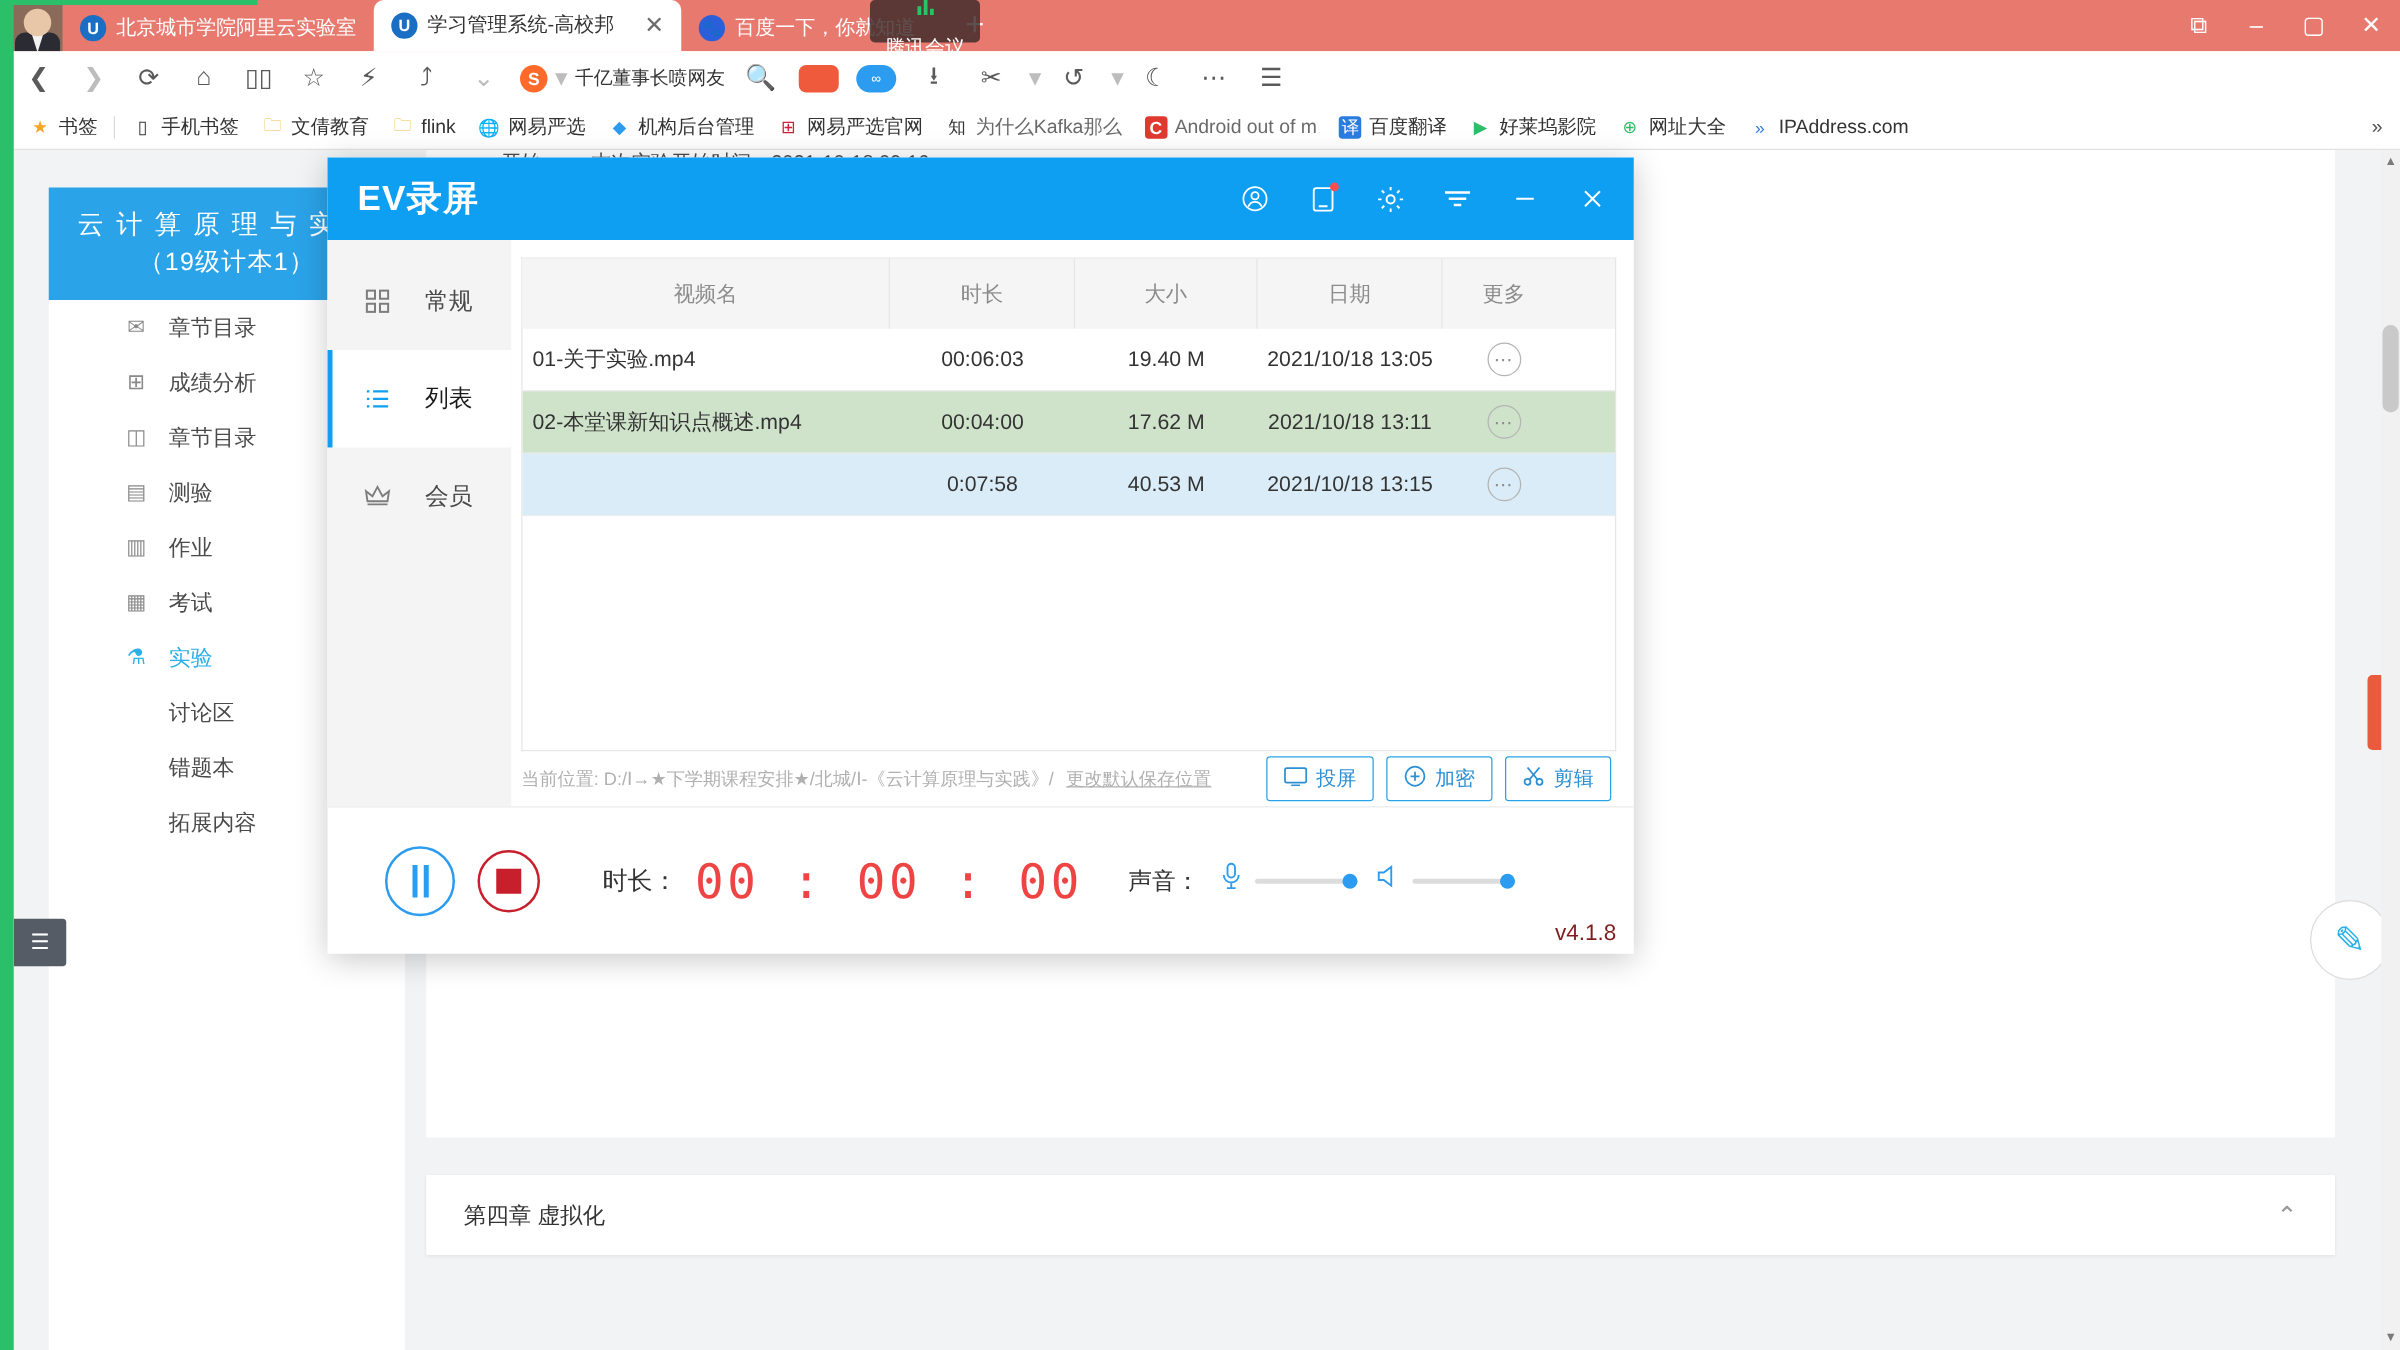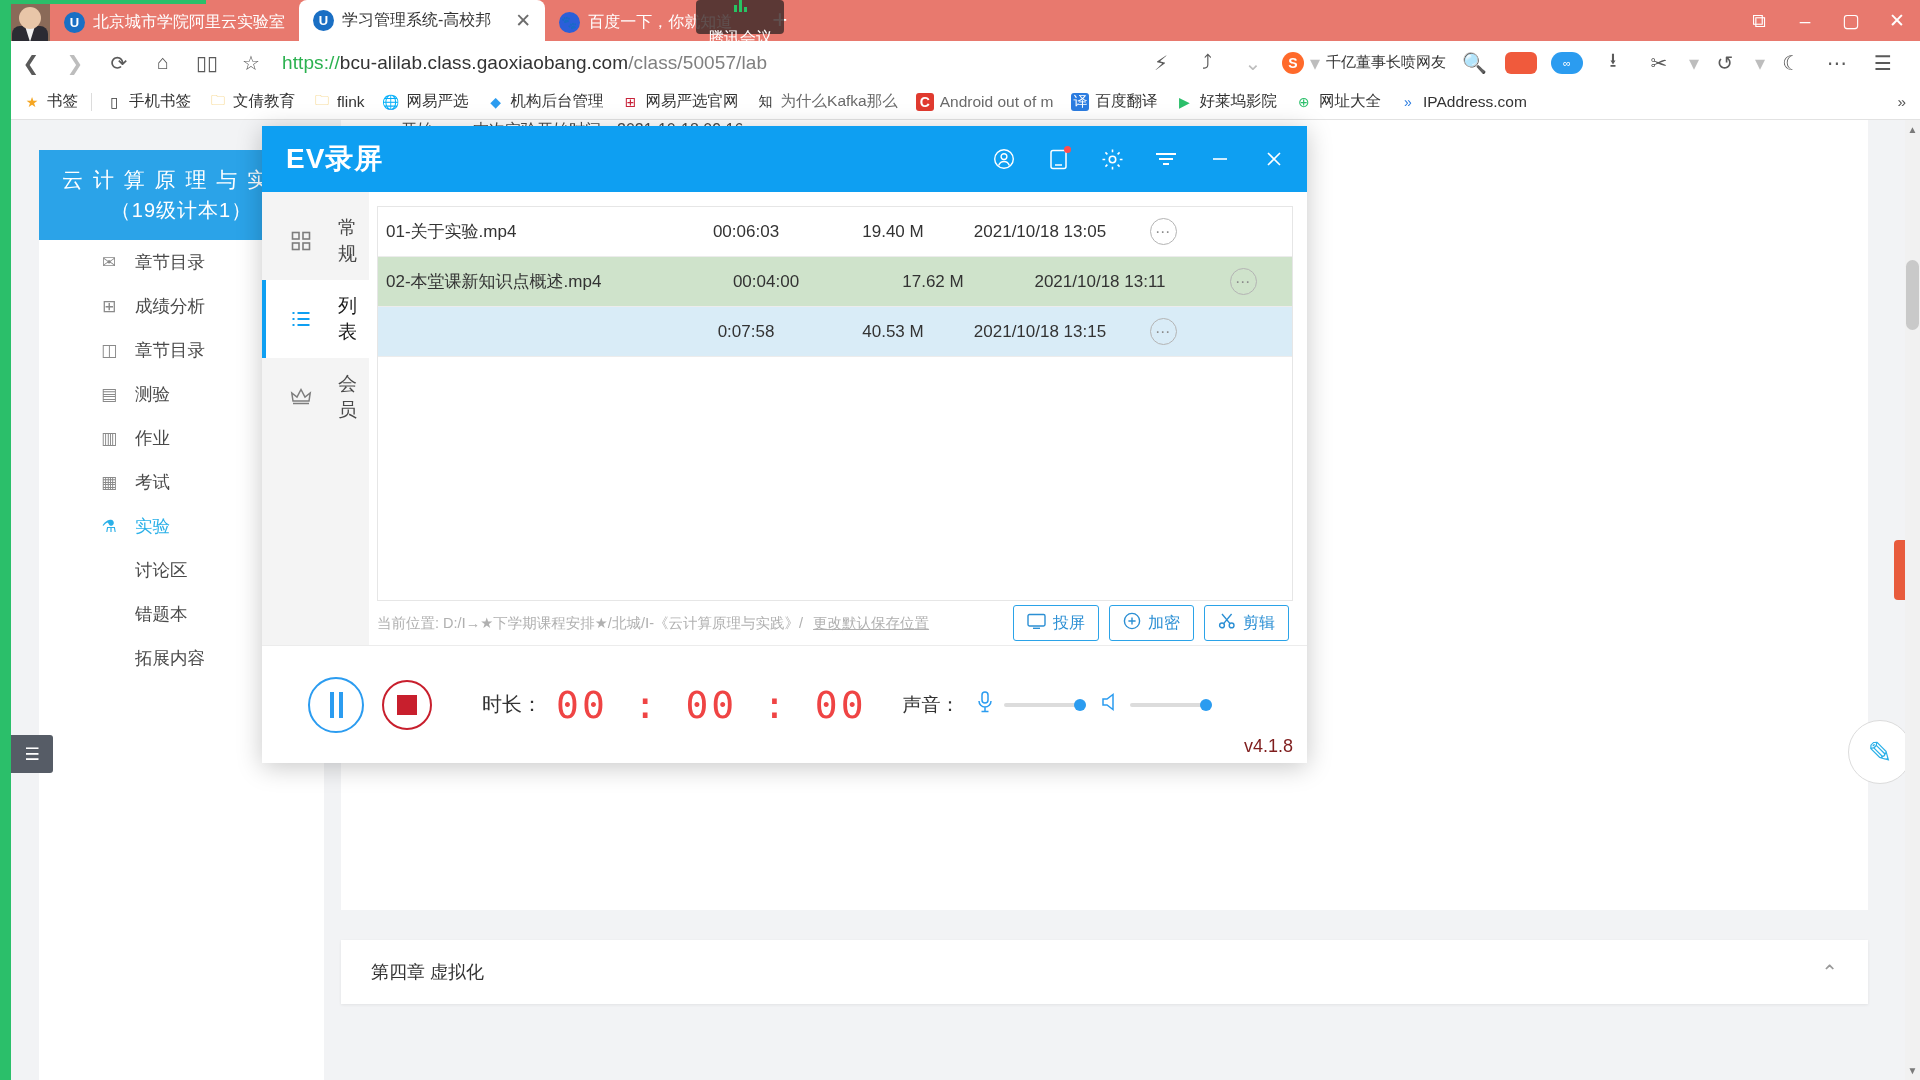--- a/index.html
+++ b/index.html
@@ -222,21 +222,21 @@
   .ev-navicon { width: 24px; height: 24px; color: #7d7d7d; display:flex; align-items:center; justify-content:center; }
   .ev-navitem.active .ev-navicon { color: #0e9ff2; }
   .ev-main { flex: 1; padding: 14px 14px 0 8px; display: flex; flex-direction: column; }
   .tbl { border: 1px solid #e6e6e6; border-bottom: none; }
   .tbl-head { display: flex; background: #f5f5f5; height: 56px; color: #8c8c8c; font-size: 17px; }
   .tbl-head div { display: flex; align-items: center; justify-content: center; border-right: 1px solid #e6e6e6; }
   .tbl-head div:last-child { border-right: none; }
   .tbl-row { display: flex; height: 50px; font-size: 17px; color: #333; border-bottom: 1px solid #ececec; }
   .tbl-row > div { display: flex; align-items: center; justify-content: center; }
   .tbl-row .c-name { justify-content: flex-start; padding-left: 8px; }
-  .tbl-row.sel-green { background: #cfe3cb; gap: 20px; }
+  .tbl-row.sel-green { background: #cfe3cb; }
   .tbl-row.sel-blue { background: #d9ecf7; }
   .c-name { width: 294px; }
   .c-dur { width: 148px; }
   .c-size { width: 146px; }
   .c-date { width: 148px; }
   .c-more { width: 98px; }
   .more-dots {
     width: 27px; height: 27px; border-radius: 50%; border: 1.5px solid #b4b4b4;
     color: #8c8c8c; font-size: 15px; display: flex; align-items: center;
     justify-content: center; letter-spacing: 1px;
@@ -450,20 +450,27 @@
               <path d="M3 15l-1.2-8L7 11l4-7.5L15 11l5.2-4-1.2 8z"></path>
                 <path d="M3 17.5h16"></path>
             </svg>
           </span>
           <span>会员</span>
         </div>
       </div>
 
       <div class="ev-main">
         <div class="tbl">
+          <div class="tbl-head">
+            <div class="c-name">视频名</div>
+            <div class="c-dur">时长</div>
+            <div class="c-size">大小</div>
+            <div class="c-date">日期</div>
+            <div class="c-more">更多</div>
+          </div>
 
           <div class="tbl-row">
             <div class="c-name">01-关于实验.mp4</div>
             <div class="c-dur">00:06:03</div>
             <div class="c-size">19.40 M</div>
             <div class="c-date">2021/10/18 13:05</div>
             <div class="c-more">
               <span class="more-dots">⋯</span>
             </div>
           </div>
@@ -608,23 +615,20 @@
     <span>✕</span>
   </div>
 
   <div class="browser-navbar">
     <span class="nav-ico">❮</span>
     <span class="nav-ico dim">❯</span>
     <span class="nav-ico">⟳</span>
     <span class="nav-ico">⌂</span>
     <span class="nav-ico">▯▯</span>
     <span class="nav-ico">☆</span>
-    <div class="urlbar">
-      <span class="url-text"><span class="scheme">https://</span><span>bcu-alilab.class.gaoxiaobang.com</span><span class="dim">/class/50057/lab</span></span>
-    </div>
     <div class="nav-right">
       <span class="nav-ico">⚡</span>
       <span class="nav-ico">⤴</span>
       <span class="nav-ico dim">⌄</span>
       <div class="search-sogou">
         <span class="sogou-badge">S</span>
         <span class="nav-ico dim" style="width:10px;margin:0">▾</span>
         <span>千亿董事长喷网友</span>
       </div>
       <span class="nav-ico">🔍</span>

